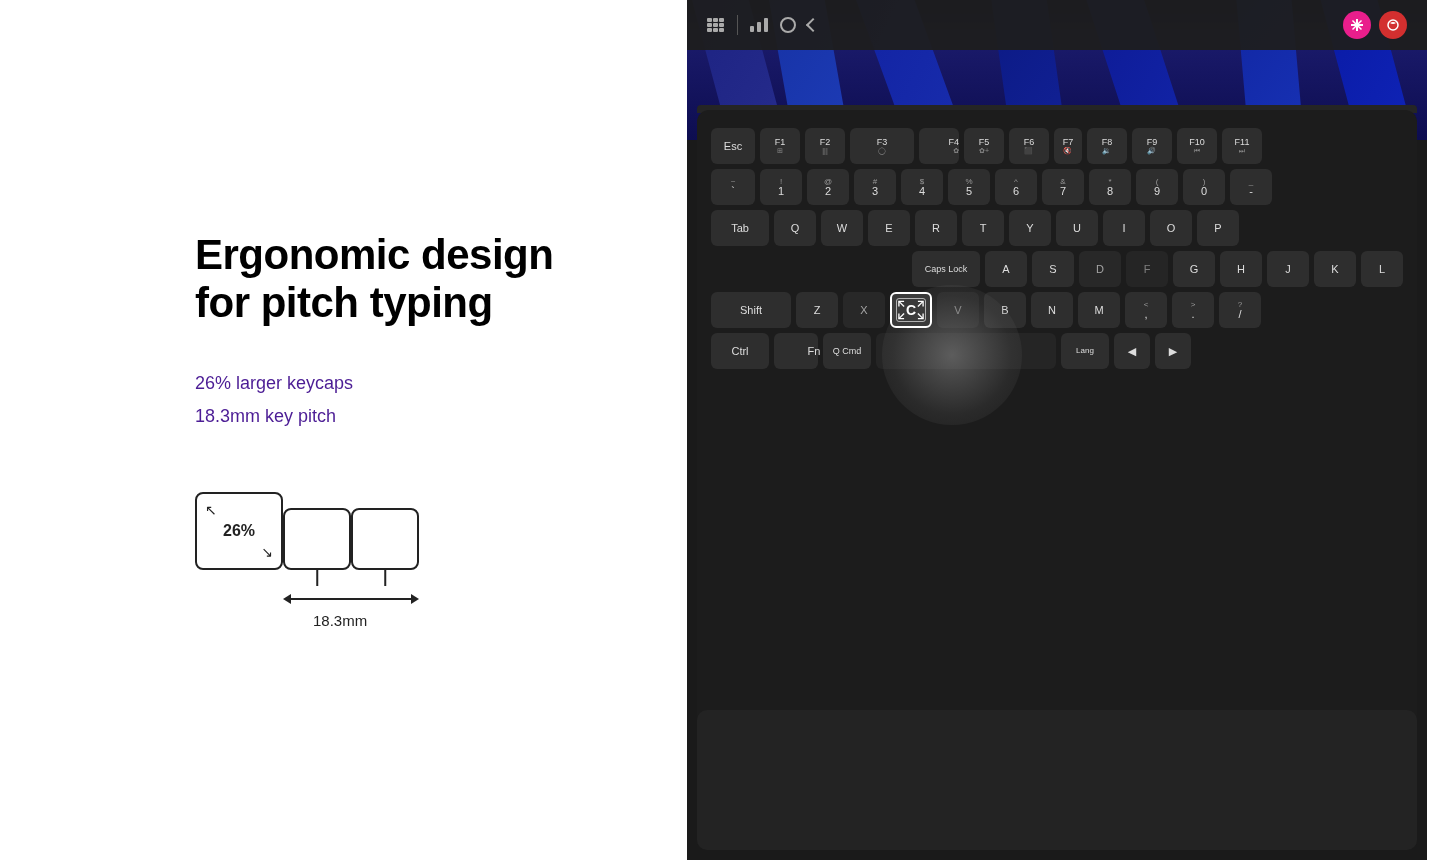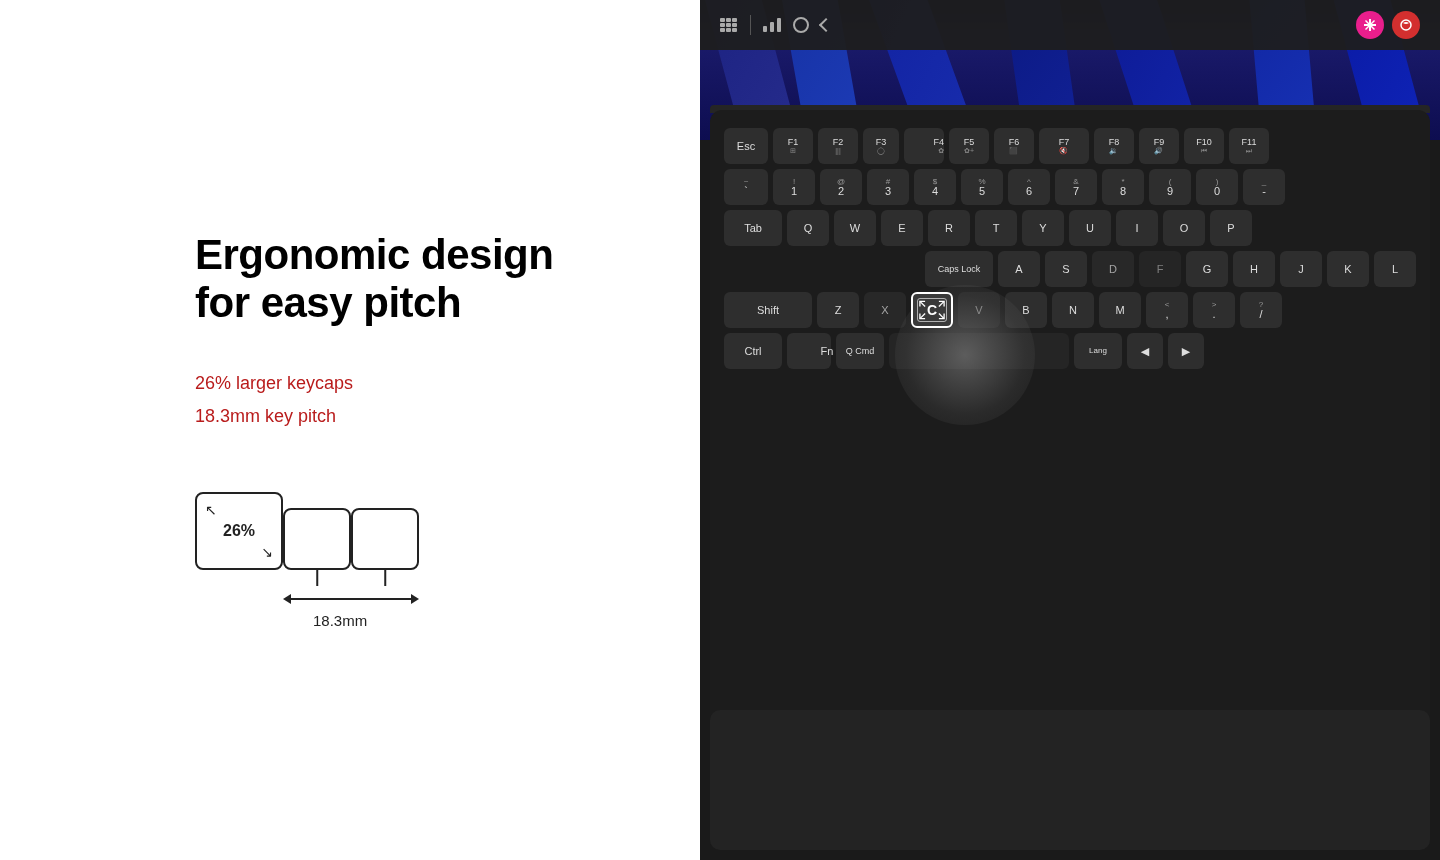--- a/index.html
+++ b/index.html
@@ -35,21 +35,21 @@
       margin-bottom: 40px;
       letter-spacing: -0.5px;
     }
 
     .feature-list {
       margin-bottom: 50px;
     }
 
     .feature-item {
       font-size: 18px;
-      color: #b91c1c;
+      color: #4c1d95;
       line-height: 1.8;
       font-weight: 400;
     }
 
     
     .diagram {
       display: flex;
       flex-direction: column;
       align-items: flex-start;
       margin-top: 10px;
@@ -143,21 +143,21 @@
       font-size: 15px;
       color: #222;
       font-weight: 500;
       margin-top: 4px;
       margin-left: 14px;
     }
 
     
     .right-panel {
       position: absolute;
-      right: 0;
+      right: 13px;
       top: 0;
       width: 740px;
       height: 860px;
       background: #1a1a1a;
       overflow: hidden;
     }
 
     .keyboard-container {
       position: relative;
       width: 100%;
@@ -316,21 +316,21 @@
     }
 
     .key-label-sub {
       font-size: 8px;
       color: #888;
     }
     .k-std { width: 42px; }
     .k-esc { width: 42px; }
     .k-tab { width: 58px; }
     .k-caps { width: 68px; }
-    .k-shift { width: 88px; }
+    .k-shift { width: 80px; }
     .k-ctrl { width: 58px; }
     .k-fn-key { width: 44px; padding-left: 36px; }
     .k-cmd { width: 48px; }
     .k-space { width: 180px; }
     .k-lang { width: 48px; }
     .k-arrow { width: 36px; }
 
     
     .key-highlighted {
       border: 2px solid #ffffff;
@@ -379,21 +379,21 @@
       border-radius: 28px;
       transform-origin: center center;
     }
   </style>
 </head>
 <body>
 
 <div class="left-panel">
   <h1 class="main-title">
     <span>Ergonomic design</span><br>
-    <span>for easy pitch</span>
+    <span>for pitch typing</span>
   </h1>
 
   <div class="feature-list">
     <div class="feature-item">26% larger keycaps</div>
     <div class="feature-item">18.3mm key pitch</div>
   </div>
 
   <div class="diagram">
     <div class="keys-row">
 
@@ -488,37 +488,37 @@
             <span class="key-label-main">Esc</span>
           </div>
         <div class="key" style="width:40px;">
             <span class="key-label-main" style="font-size:9px;">F1</span>
             <span class="key-label-sub" style="font-size:7px;">⊞</span>
           </div>
         <div class="key" style="width:40px;">
             <span class="key-label-main" style="font-size:9px;">F2</span>
             <span class="key-label-sub" style="font-size:7px;">|||</span>
           </div>
-        <div class="key" style="width:36px;">
+        <div class="key" style="width:64px;">
             <span class="key-label-main" style="font-size:9px;">F3</span>
             <span class="key-label-sub" style="font-size:7px;">◯</span>
           </div>
         <div class="key" style="width:40px;align-items:flex-end;">
             <span class="key-label-main" style="font-size:9px;">F4</span>
             <span class="key-label-sub" style="font-size:7px;">✿</span>
           </div>
         <div class="key" style="width:40px;">
             <span class="key-label-main" style="font-size:9px;">F5</span>
             <span class="key-label-sub" style="font-size:7px;">✿+</span>
           </div>
         <div class="key" style="width:40px;">
             <span class="key-label-main" style="font-size:9px;">F6</span>
             <span class="key-label-sub" style="font-size:7px;">⬛</span>
           </div>
-        <div class="key" style="width:50px;">
+        <div class="key" style="width:28px;">
             <span class="key-label-main" style="font-size:9px;">F7</span>
             <span class="key-label-sub" style="font-size:7px;">🔇</span>
           </div>
         <div class="key" style="width:40px;">
             <span class="key-label-main" style="font-size:9px;">F8</span>
             <span class="key-label-sub" style="font-size:7px;">🔉</span>
           </div>
         <div class="key" style="width:40px;">
             <span class="key-label-main" style="font-size:9px;">F9</span>
             <span class="key-label-sub" style="font-size:7px;">🔊</span>

